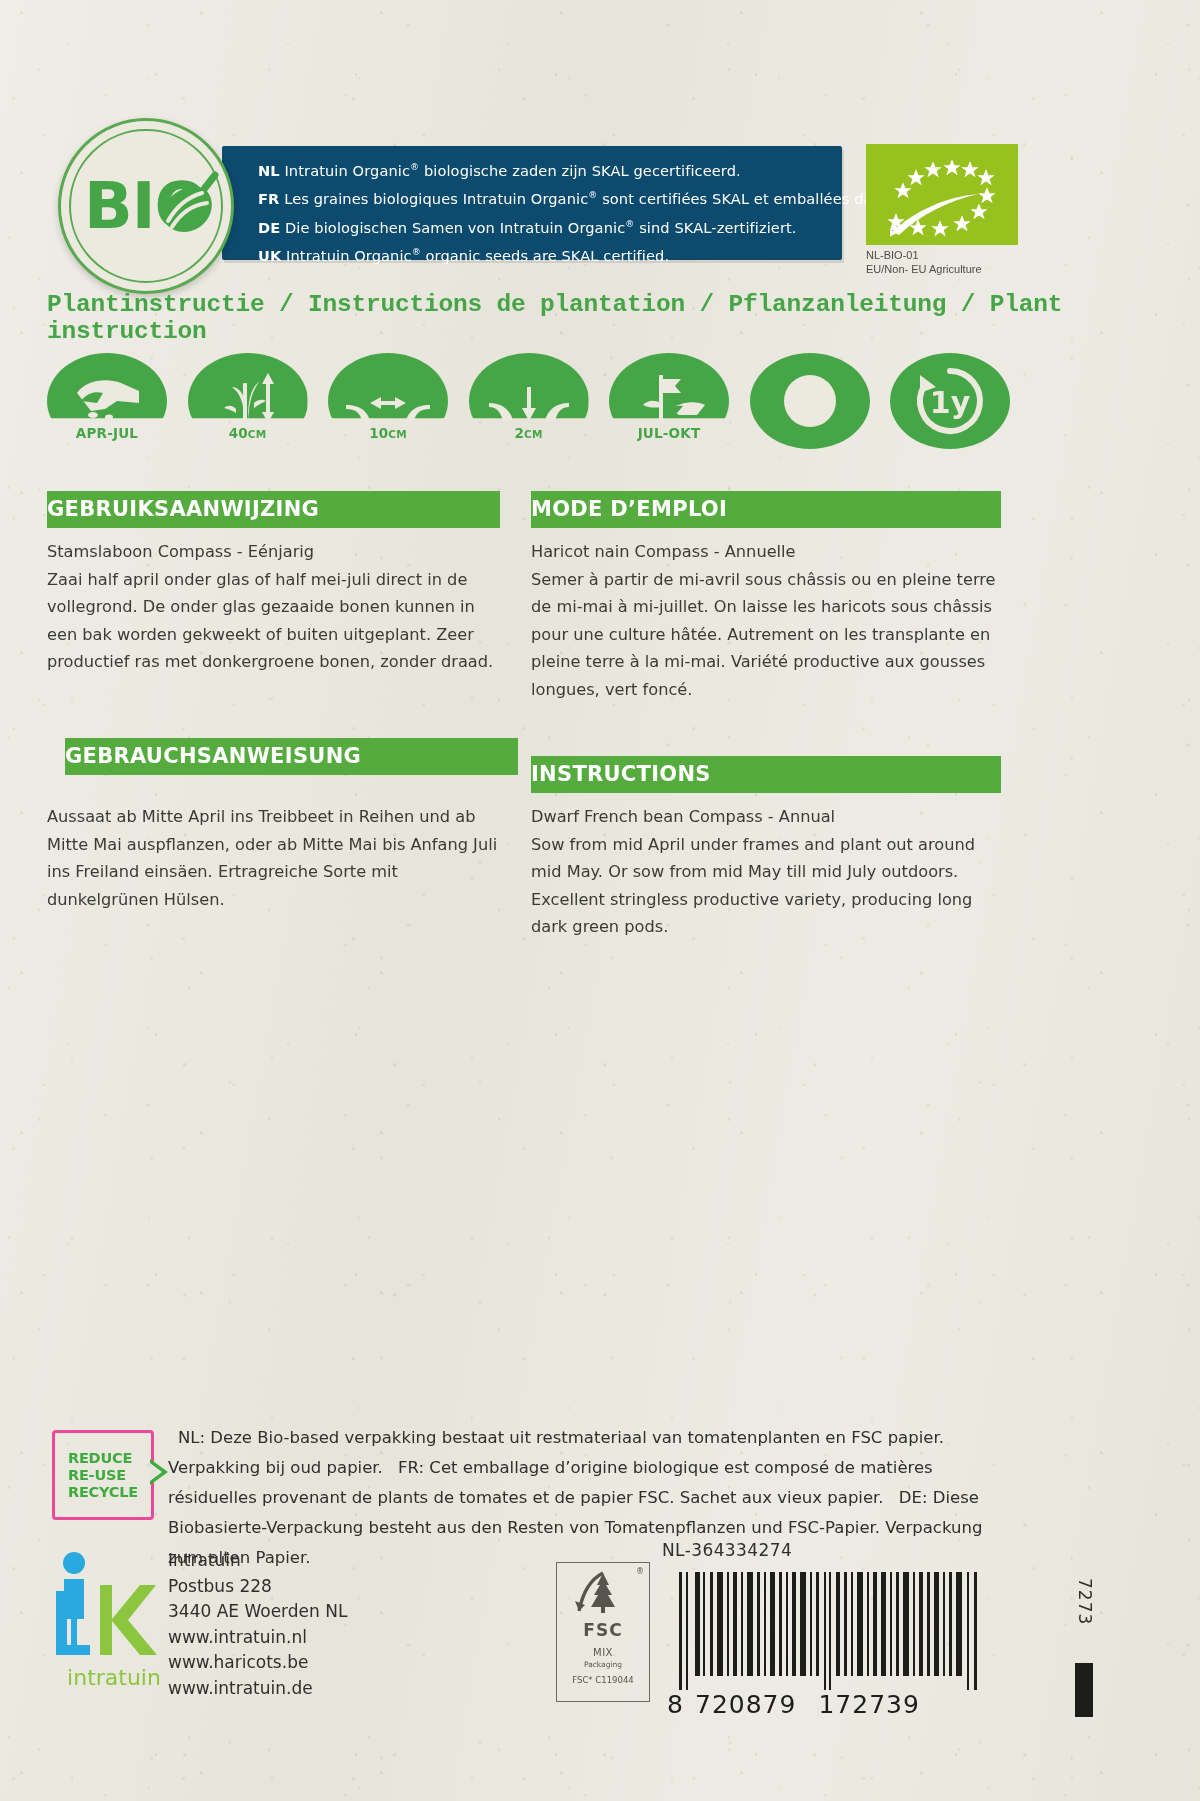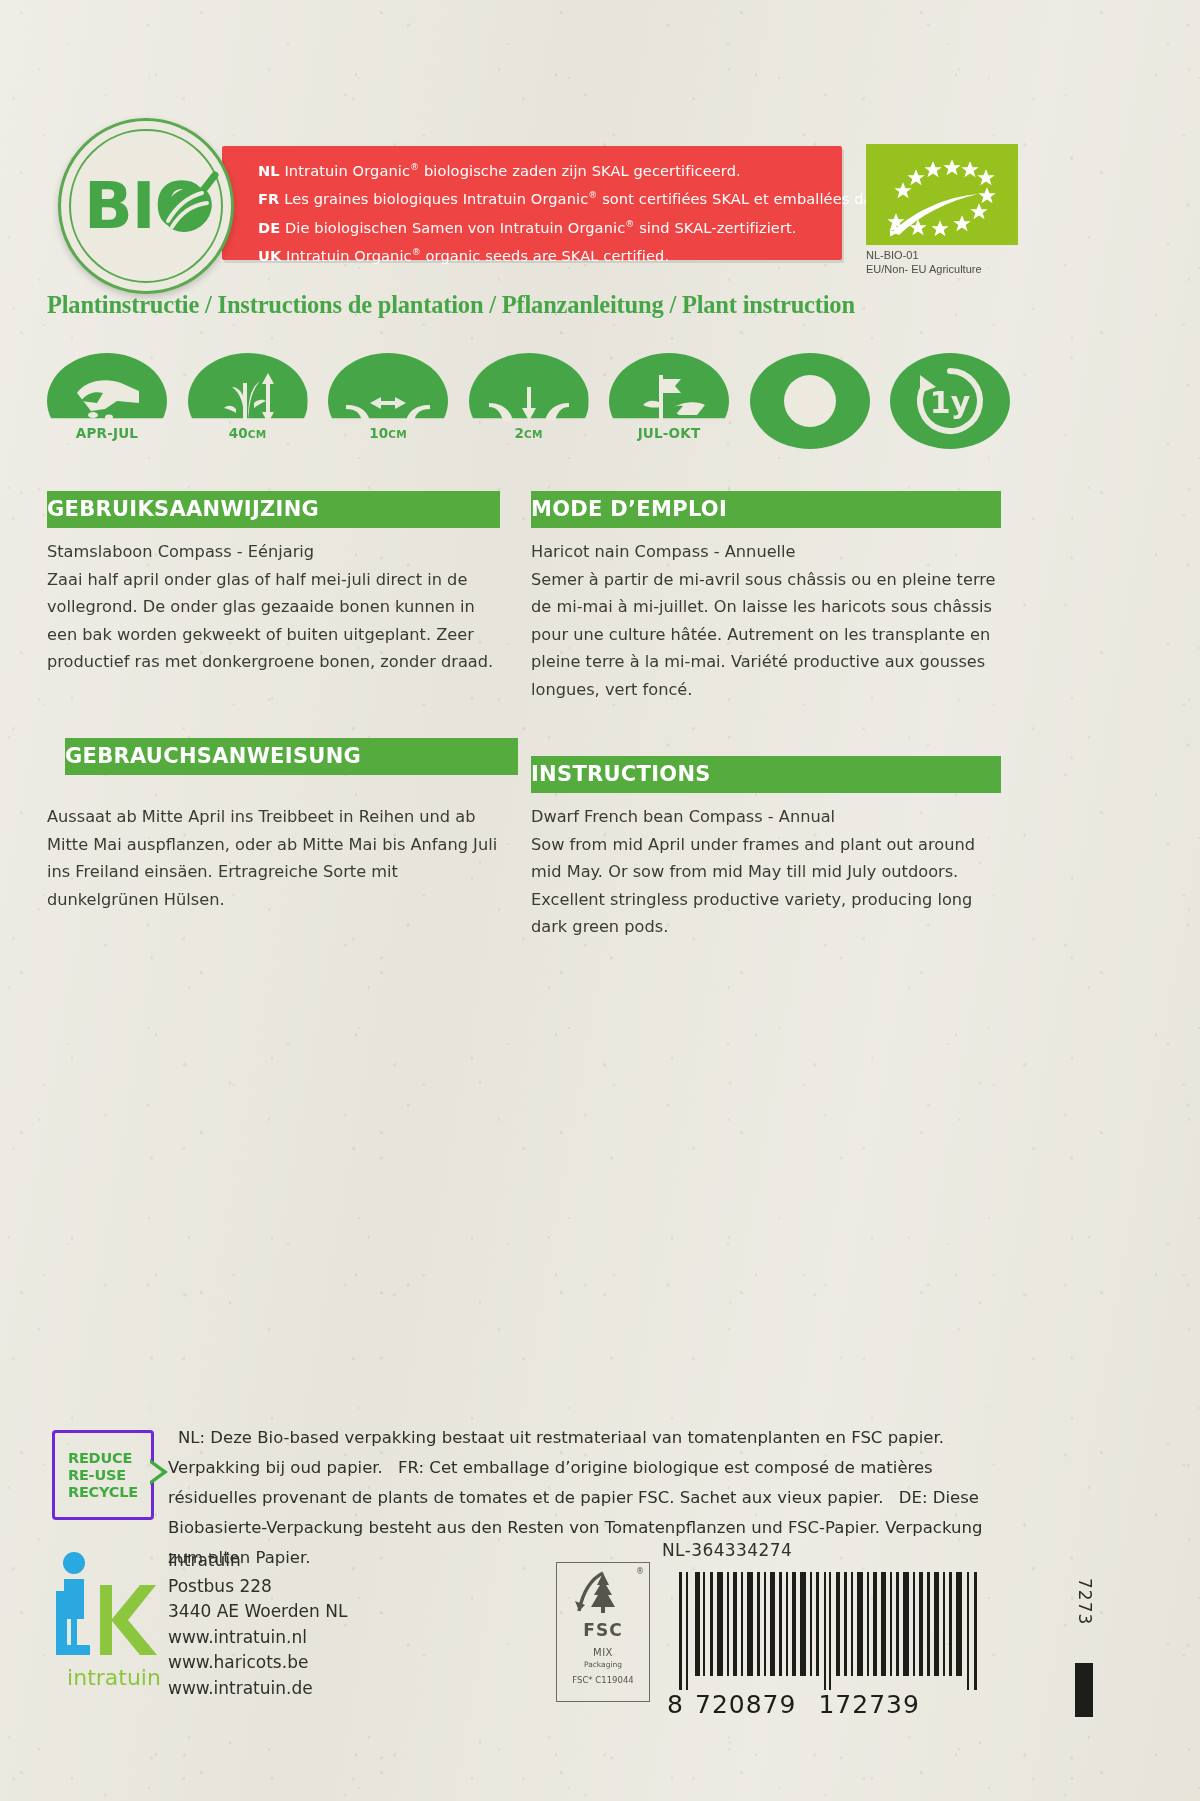--- a/index.html
+++ b/index.html
@@ -38,21 +38,21 @@
     position:absolute;inset:0;pointer-events:none;
     background:
       linear-gradient(100deg, rgba(255,255,255,.30), rgba(0,0,0,.03) 40%, rgba(255,255,255,.22) 70%, rgba(0,0,0,.04));
     mix-blend-mode:overlay;
   }
   .layer{position:absolute;inset:0;}
 
   
   .bio-band{
     position:absolute;left:222px;top:146px;width:620px;height:114px;
-    background:#ef4444;border-radius:2px;
+    background:#0c4a6e;border-radius:2px;
     box-shadow:2px 3px 0 rgba(0,0,0,.10);
   }
   .bio-band .lines{
     position:absolute;left:36px;top:9px;right:8px;
     color:#fff;font-size:14.6px;line-height:24.4px;letter-spacing:.1px;
     font-family:"DejaVu Sans",sans-serif;font-weight:400;
   }
   .bio-band .lines div{white-space:nowrap;}
   .bio-band .lg{font-weight:700;}
   sup.reg{font-size:9px;vertical-align:super;}
@@ -78,21 +78,21 @@
     position:absolute;left:-140px;top:-14px;width:152px;height:101px;background:#97c11f;
   }
   .eu-cap{
     position:absolute;left:-140px;top:90px;width:190px;
     font-family:Liberation Sans, sans-serif;font-size:11px;color:#4c4c46;line-height:14px;
   }
 
   
   .pi-title{
     position:absolute;left:47px;top:291px;
-    font-family:Liberation Serif, serif;font-weight:700;font-size:24.5px;color:#46a647;
+    font-family:Liberation Mono, monospace;font-weight:700;font-size:24.5px;color:#46a647;
     letter-spacing:-.2px;
   }
 
   
   .icons{position:absolute;left:47px;top:353px;display:flex;gap:20.5px;}
   .icon{width:120px;height:96px;position:relative;}
   .icon .disc{
     position:absolute;inset:0;border-radius:50%;
     background:#46a647;
   }
@@ -119,21 +119,21 @@
   .body{
     position:absolute;
     font-family:"DejaVu Sans",sans-serif;font-size:16.2px;line-height:27.5px;color:#3b3b35;
     width:455px;
   }
   .body .t1{display:block;}
 
   
   .recycle{
     position:absolute;left:52px;top:1430px;width:96px;height:84px;
-    border:3px solid #6d28d9;border-radius:4px;
+    border:3px solid #ec4899;border-radius:4px;
     display:flex;align-items:center;justify-content:center;
   }
   .recycle .txt{
     font-family:"DejaVu Sans",sans-serif;font-weight:700;font-size:14.5px;color:#3faa3d;
     line-height:17px;text-align:left;letter-spacing:-.2px;
   }
   .recycle .tail{
     position:absolute;right:-17px;top:26px;width:0;height:0;
     border-top:13px solid transparent;border-bottom:13px solid transparent;
     border-left:18px solid #3faa3d;

